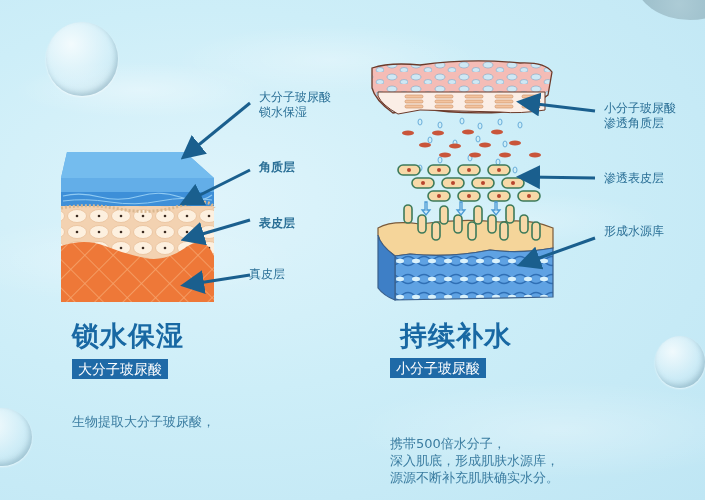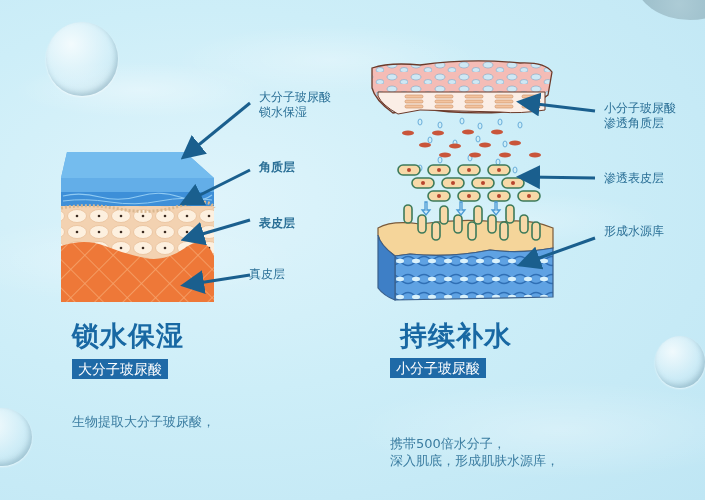--- a/index.html
+++ b/index.html
@@ -230,13 +230,14 @@
 <div class="badge" style="left:72px;top:359px;">大分子玻尿酸</div>
 <div class="desc" style="left:72px;top:413px;">
   <div>生物提取大分子玻尿酸，</div>
 </div>
 
 <div class="title" style="left:400px;top:318px;text-align:center;">持续补水</div>
 <div class="badge" style="left:390px;top:358px;">小分子玻尿酸</div>
 <div class="desc" style="left:390px;top:418px;margin-top:17px;">
   <div>携带500倍水分子，</div>
   <div>深入肌底，形成肌肤水源库，</div>
+  <div>源源不断补充肌肤确实水分。</div>
 </div>
 
 </body></html>

